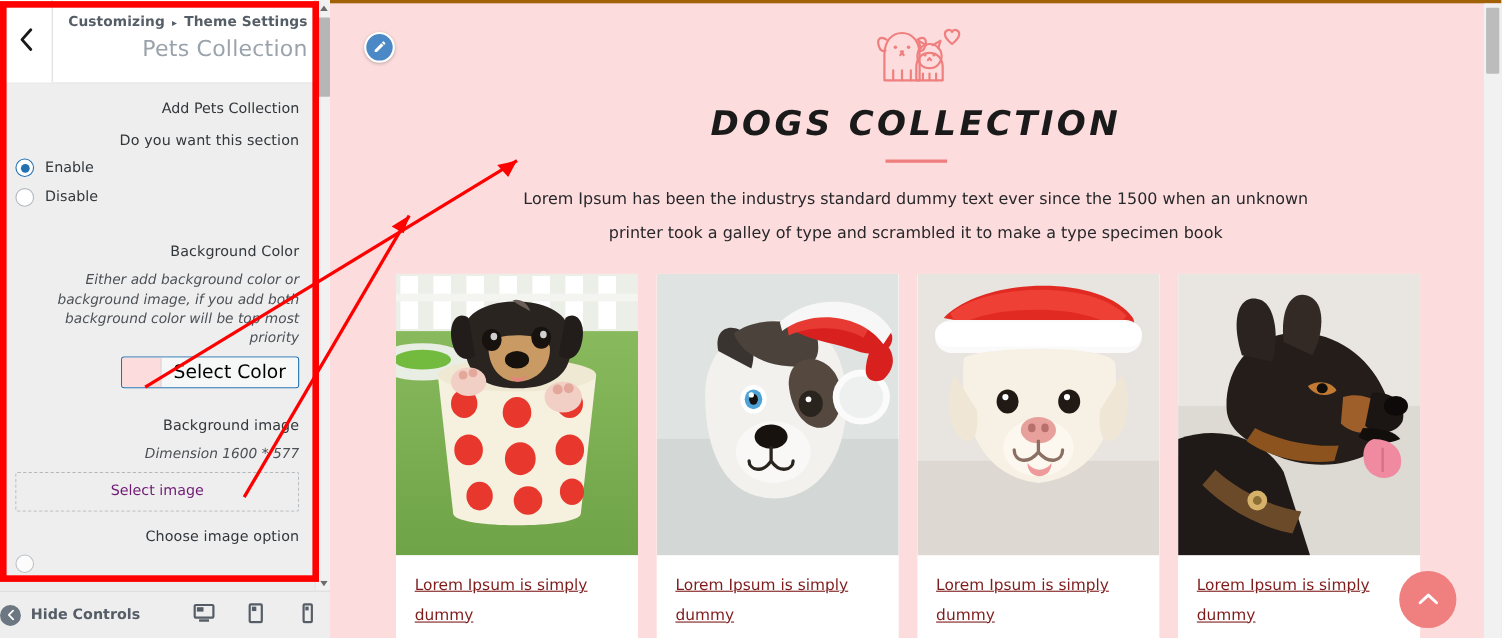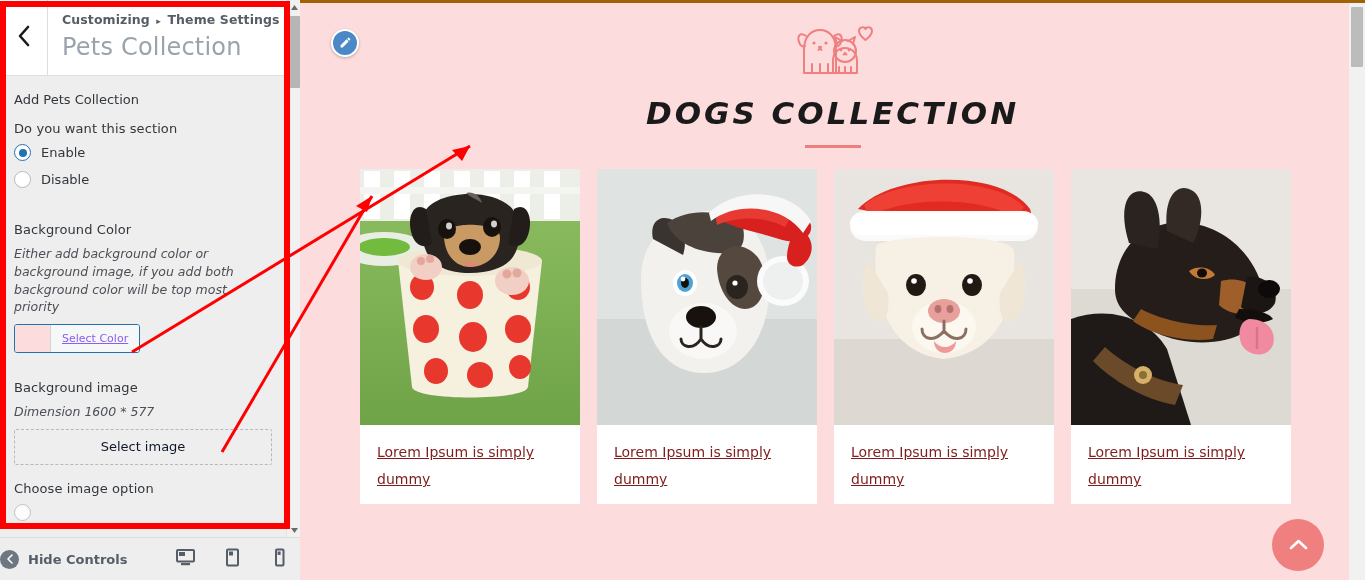--- a/index.html
+++ b/index.html
@@ -10,20 +10,21 @@
     background: #f1f1f1;
   }
   .app { position: relative; width: 1365px; height: 580px; display: flex; }
 
   
   .sidebar {
     position: relative;
     width: 300px; height: 580px;
     background: #eeeeee;
     flex: 0 0 300px;
+    text-align: right;
   }
   .sidebar-scroll {
     position: absolute; left: 0; top: 0;
     width: 286px; height: 537px;
     background: #eeeeee;
     overflow: hidden;
   }
   .panel-header {
     display: flex; align-items: stretch;
     background: #fff;
@@ -38,21 +39,21 @@
     background: #fff;
   }
   .back-btn svg { width: 15px; height: 22px; }
   .panel-titles { padding: 12px 0 0 14px; }
   .breadcrumb {
     font-size: 12.5px; color: #555d66; font-weight: 600;
     letter-spacing: .1px; line-height: 1.35;
   }
   .breadcrumb .sep { font-size: 9px; color: #555d66; padding: 0 2px; }
   .panel-title {
-    font-size: 24px; color: #9aa3ab; font-weight: 400;
+    font-size: 20px; color: #9aa3ab; font-weight: 400;
     line-height: 1.5; letter-spacing: .2px;
   }
   .panel-body { padding: 0 14px; background: #eee; }
   .section-open {
     font-size: 13px; color: #32373c;
     padding: 16px 0 14px 0;
   }
   .ctrl { padding-bottom: 2px; }
   .ctrl-label {
     font-size: 13px; font-weight: 400; color: #32373c;
@@ -80,28 +81,28 @@
   .spacer-24 { height: 22px; }
   .spacer-14 { height: 14px; }
 
   .color-picker {
     display: inline-flex; align-items: stretch;
     border: 1px solid #2271b1; border-radius: 3px;
     overflow: hidden; height: 29px; cursor: pointer; background: #f6f7f7;
   }
   .color-swatch { width: 36px; background: #fcdcdc; border-right: 1px solid #cfd4d9; }
   .color-text {
-    padding: 0 11px; font-size: 11px; color: #8b5cf6;
-    display: flex; align-items: center; background: #f6f7f7; text-decoration: underline;
+    padding: 0 11px; font-size: 17px; color: #000000;
+    display: flex; align-items: center; background: #f6f7f7;
   }
 
   .upload-box {
     border: 1px dashed #b4b9be; border-radius: 2px;
     height: 36px; display: flex; align-items: center; justify-content: center;
-    font-size: 13px; color: #0f172a; cursor: pointer; background: transparent;
+    font-size: 13px; color: #701a75; cursor: pointer; background: transparent;
     margin-top: 2px;
   }
   .cut-radio { margin-top: 8px; opacity: .85; }
 
   
   .sb-track {
     position: absolute; right: 0; top: 0;
     width: 14px; height: 537px; background: #f1f1f1;
     border-left: 1px solid #e3e3e3;
   }
@@ -372,20 +373,24 @@
           <circle cx="58" cy="33" r="1.4" fill="#f07f7f" stroke="none"></circle>
           <path d="M54 36 L52.6 37.6 M54 36 L55.4 37.6"></path>
 
           <path d="M48 50 L48 56 M54 50 L54 56 M60 50 L60 56"></path>
 
           <path d="M68 14 C68 10 73 9 74.5 12 C76 9 81 10 81 14 C81 18 74.5 23 74.5 23 C74.5 23 68 18 68 14 Z"></path>
         </svg>
       </span>
       <div class="hero-title">DOGS COLLECTION</div>
       <div class="hero-rule"></div>
+      <div class="hero-sub">
+        <div>Lorem Ipsum has been the industrys standard dummy text ever since the 1500 when an unknown</div>
+        <div>printer took a galley of type and scrambled it to make a type specimen book</div>
+      </div>
     </div>
 
     <div class="cards">
 
       <div class="card">
         <div class="card-img">
           <svg viewBox="0 0 220 256" preserveAspectRatio="xMidYMid slice">
             <defs>
               <linearGradient id="g1grass" x1="0" y1="0" x2="0" y2="1">
                 <stop offset="0" stop-color="#8fbf63"></stop>

